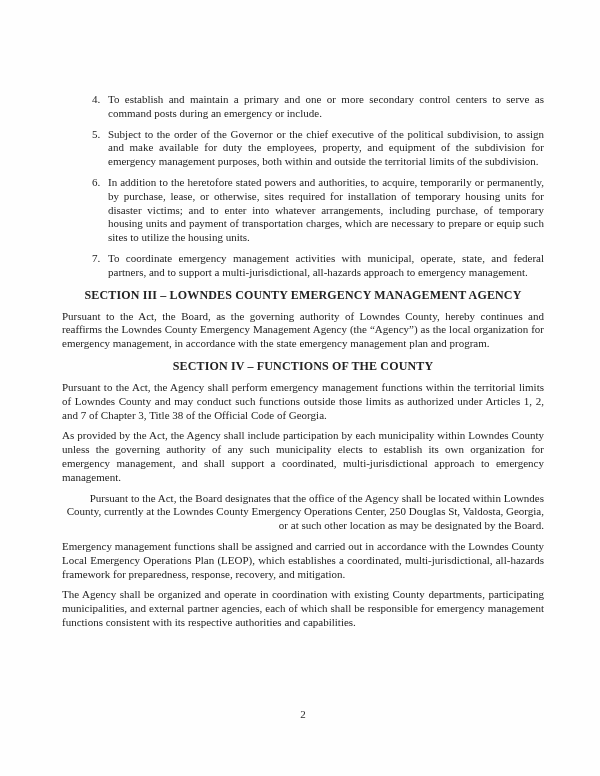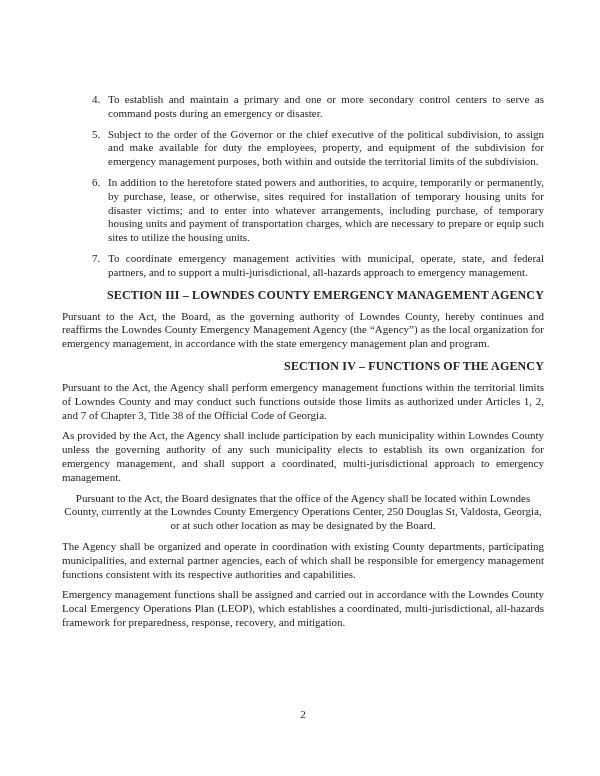--- a/index.html
+++ b/index.html
@@ -35,71 +35,71 @@
     position: absolute;
     left: 30px;
     top: 0;
   }
   .section-heading {
     font-size: 12px;
     font-weight: bold;
     letter-spacing: 0.15px;
     line-height: 14px;
     margin: 8px 0 8px 0;
-    text-align: right;
+    text-align: center;
   }
   .para {
     margin: 0 0 7px 0;
     text-align: justify;
   }
   .para.left-aligned {
-    text-align: center;
+    text-align: right;
   }
   .page-number {
     position: absolute;
     left: 62px;
     width: 482px;
     top: 708px;
     text-align: center;
     font-size: 11px;
     color: #2b2b2b;
   }
 </style>
 </head>
 <body>
 
 <div class="page">
   <div class="content">
 
     <div class="list-item">
       <span class="num">4.</span>
-      <span>To establish and maintain a primary and one or more secondary control centers to serve as command posts during an emergency or disaster.</span>
+      <span>To establish and maintain a primary and one or more secondary control centers to serve as command posts during an emergency or include.</span>
     </div>
     <div class="list-item">
       <span class="num">5.</span>
       <span>Subject to the order of the Governor or the chief executive of the political subdivision, to assign and make available for duty the employees, property, and equipment of the subdivision for emergency management purposes, both within and outside the territorial limits of the subdivision.</span>
     </div>
     <div class="list-item">
       <span class="num">6.</span>
       <span>In addition to the heretofore stated powers and authorities, to acquire, temporarily or permanently, by purchase, lease, or otherwise, sites required for installation of temporary housing units for disaster victims; and to enter into whatever arrangements, including purchase, of temporary housing units and payment of transportation charges, which are necessary to prepare or equip such sites to utilize the housing units.</span>
     </div>
     <div class="list-item">
       <span class="num">7.</span>
       <span>To coordinate emergency management activities with municipal, operate, state, and federal partners, and to support a multi-jurisdictional, all-hazards approach to emergency management.</span>
     </div>
 
     <div class="section-heading">SECTION III – LOWNDES COUNTY EMERGENCY MANAGEMENT AGENCY</div>
     <p class="para">Pursuant to the Act, the Board, as the governing authority of Lowndes County, hereby continues and reaffirms the Lowndes County Emergency Management Agency (the “Agency”) as the local organization for emergency management, in accordance with the state emergency management plan and program.</p>
 
-    <div class="section-heading">SECTION IV – FUNCTIONS OF THE AGENCY</div>
+    <div class="section-heading">SECTION IV – FUNCTIONS OF THE COUNTY</div>
     <p class="para">Pursuant to the Act, the Agency shall perform emergency management functions within the territorial limits of Lowndes County and may conduct such functions outside those limits as authorized under Articles 1, 2, and 7 of Chapter 3, Title 38 of the Official Code of Georgia.</p>
 
     <p class="para">As provided by the Act, the Agency shall include participation by each municipality within Lowndes County unless the governing authority of any such municipality elects to establish its own organization for emergency management, and shall support a coordinated, multi-jurisdictional approach to emergency management.</p>
 
     <p class="para left-aligned">Pursuant to the Act, the Board designates that the office of the Agency shall be located within Lowndes County, currently at the Lowndes County Emergency Operations Center, 250 Douglas St, Valdosta, Georgia, or at such other location as may be designated by the Board.</p>
 
+    <p class="para">Emergency management functions shall be assigned and carried out in accordance with the Lowndes County Local Emergency Operations Plan (LEOP), which establishes a coordinated, multi-jurisdictional, all-hazards framework for preparedness, response, recovery, and mitigation.</p>
     <p class="para">The Agency shall be organized and operate in coordination with existing County departments, participating municipalities, and external partner agencies, each of which shall be responsible for emergency management functions consistent with its respective authorities and capabilities.</p>
-    <p class="para">Emergency management functions shall be assigned and carried out in accordance with the Lowndes County Local Emergency Operations Plan (LEOP), which establishes a coordinated, multi-jurisdictional, all-hazards framework for preparedness, response, recovery, and mitigation.</p>
 
   </div>
 
   <div class="page-number">2</div>
 </div>
 
 </body></html>

